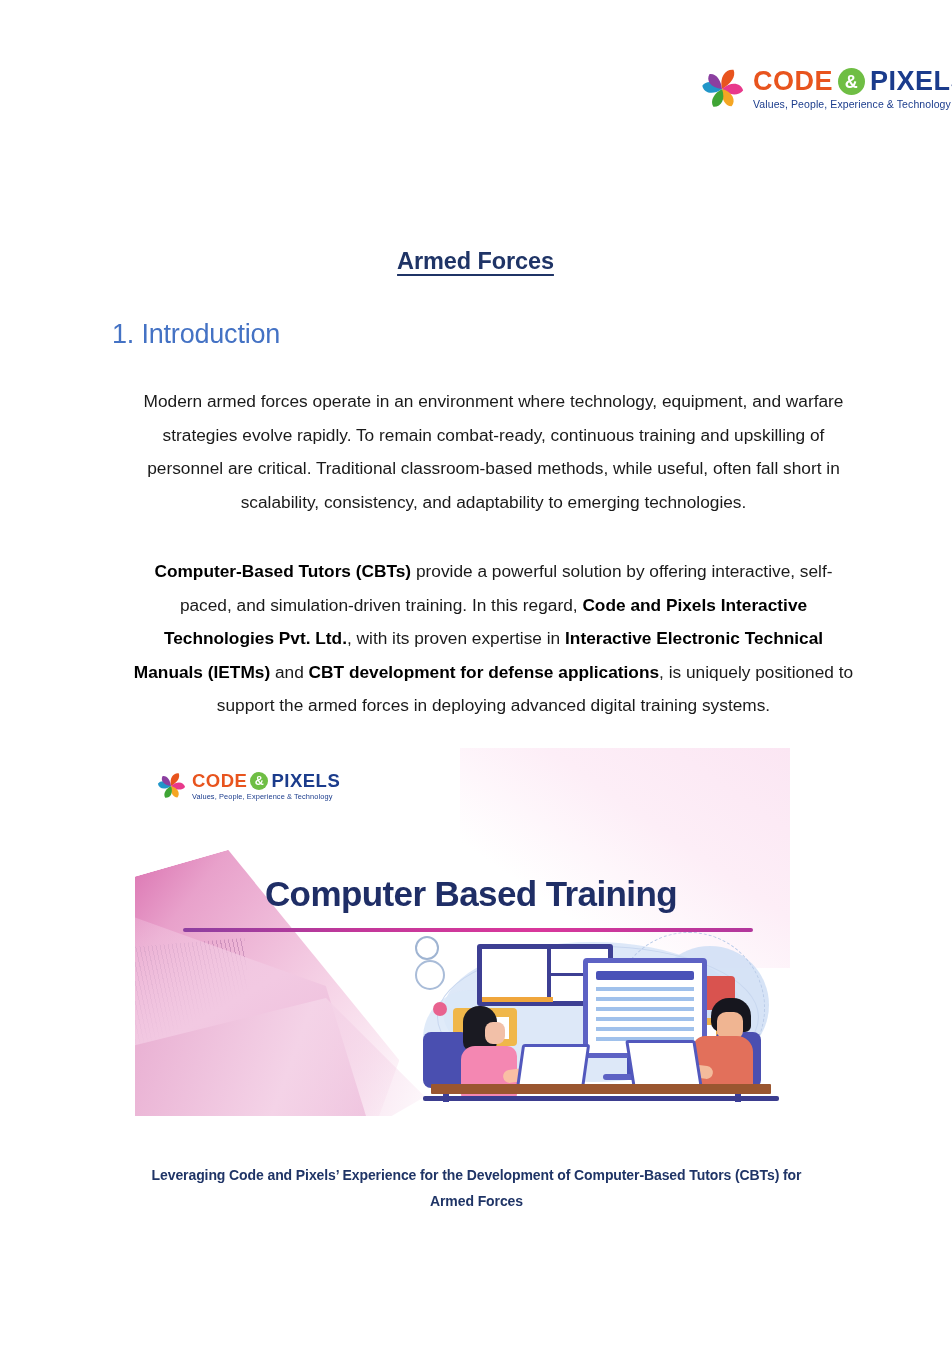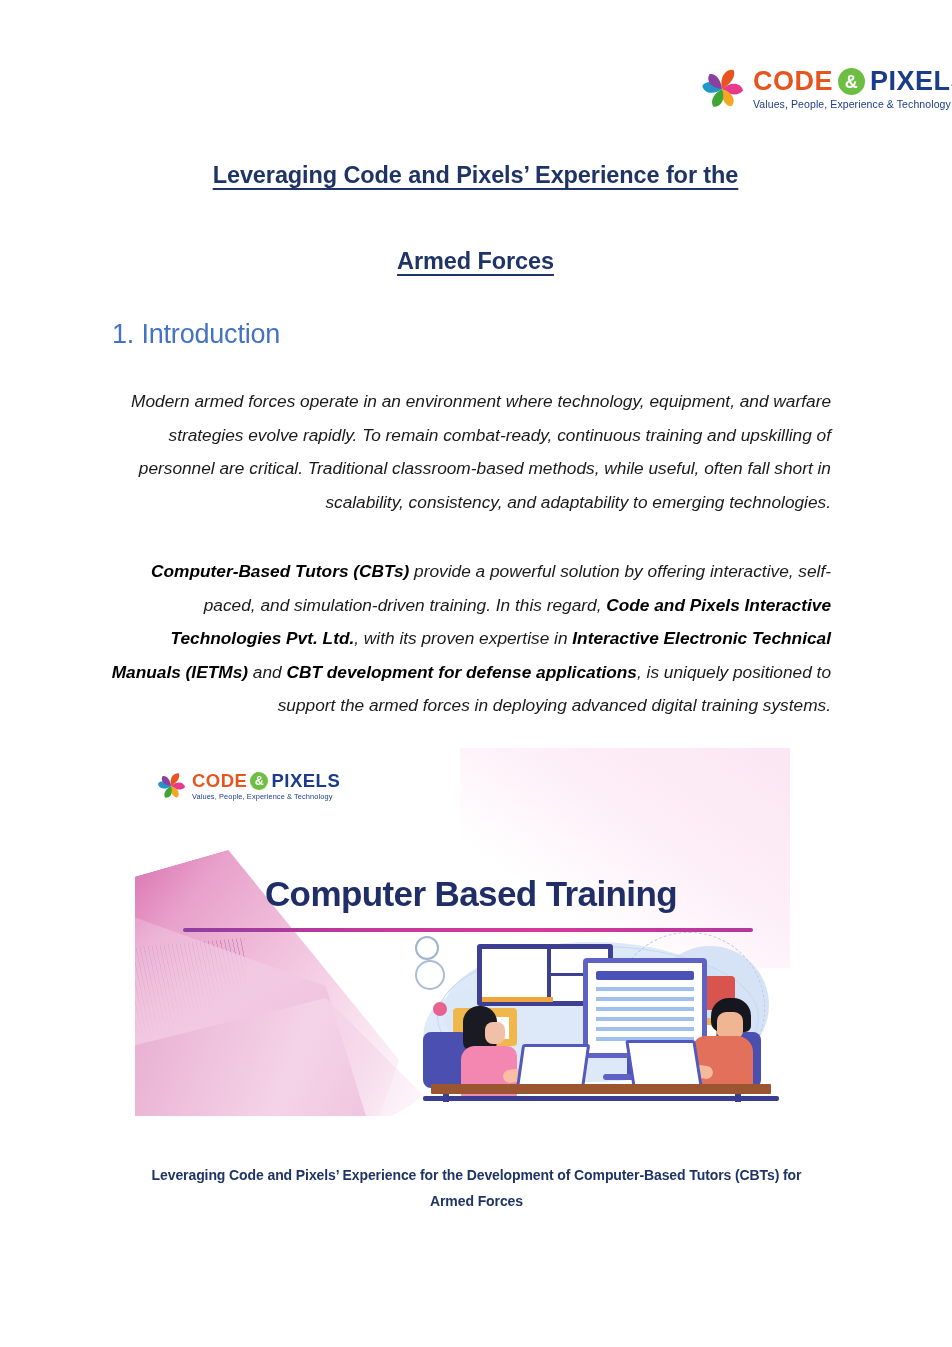--- a/index.html
+++ b/index.html
@@ -103,27 +103,26 @@
     font-size: 27px;
     color: #4472C4;
     font-weight: normal;
     letter-spacing: -0.2px;
     margin-top: 13px;
   }
 
   
   .body-text {
     position: absolute;
-    left: 104px;
+    left: 130px;
     width: 727px;
     font-size: 17.3px;
     line-height: 33.5px;
     color: #1A1A1A;
-    text-align: right;
-    font-style: italic;
+    text-align: center;
   }
   #para-1 { top: 368px; }
   #para-2 { top: 538px; }
   .body-text b { font-weight: bold; color: #000000; }
 
   
   .figure {
     position: absolute;
     left: 135px;
     top: 748px;
@@ -360,21 +359,21 @@
       <div class="logo-line1">
         <span class="logo-code">CODE</span>
         <span class="logo-amp">&amp;</span>
         <span class="logo-pixels">PIXELS</span>
       </div>
       <div class="logo-tagline">Values, People, Experience &amp; Technology</div>
     </div>
   </div>
 
   <h1 class="doc-title">
-    <span>Leveraging Code and Pixels’ Experience for the</span><br>
+    <br>
     <br>
     <span>Armed Forces</span>
   </h1>
 
   <h2 class="section-heading">1. Introduction</h2>
 
   <p class="body-text" id="para-1">Modern armed forces operate in an environment where technology, equipment, and warfare strategies evolve rapidly. To remain combat-ready, continuous training and upskilling of personnel are critical. Traditional classroom-based methods, while useful, often fall short in scalability, consistency, and adaptability to emerging technologies.</p>
 
   <p class="body-text" id="para-2"><b>Computer-Based Tutors (CBTs)</b><span> provide a powerful solution by offering interactive, self-paced, and simulation-driven training. In this regard, </span><b>Code and Pixels Interactive Technologies Pvt. Ltd.</b><span>, with its proven expertise in </span><b>Interactive Electronic Technical Manuals (IETMs)</b><span> and </span><b>CBT development for defense applications</b><span>, is uniquely positioned to support the armed forces in deploying advanced digital training systems.</span></p>
 

